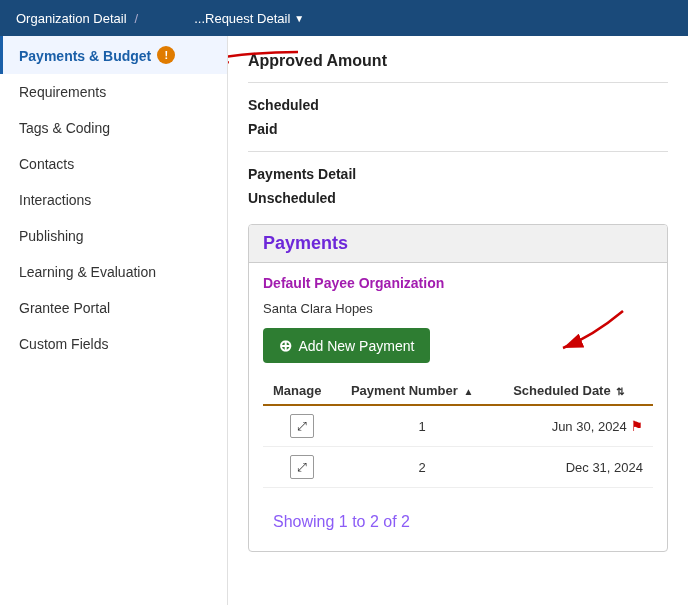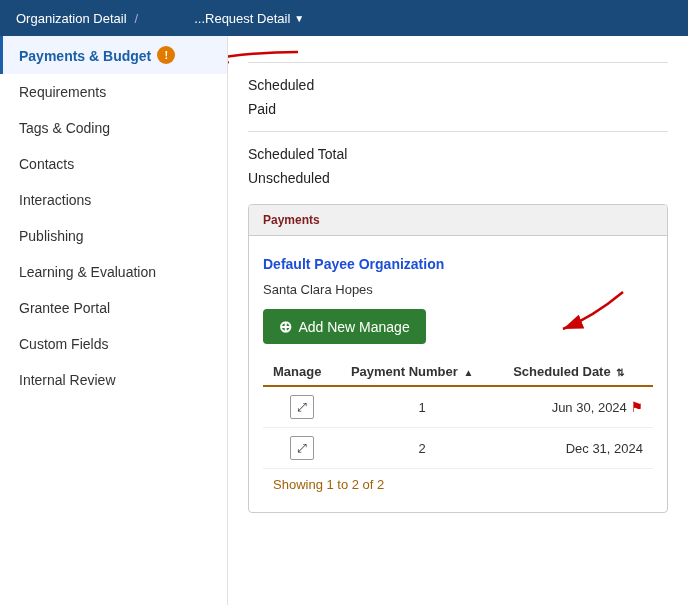--- a/index.html
+++ b/index.html
@@ -96,49 +96,48 @@
       border-top: 1px solid #ddd;
       margin: 10px 0;
     }
 
     .field-row {
       display: flex;
       align-items: center;
       padding: 4px 0;
     }
     .field-label {
-      font-weight: 400;
+      font-weight: 700;
       color: #222;
       font-size: 14px;
       min-width: 120px;
     }
 
     
     .payments-box {
       border: 1px solid #ccc;
       border-radius: 4px;
       margin-top: 14px;
       overflow: hidden;
     }
     .payments-box-header {
       background: #f0f0f0;
       padding: 8px 14px;
       font-weight: 600;
-      font-size: 12px;
-      color: #7f1d1d;
+      font-size: 18px;
+      color: #6d28d9;
       border-bottom: 1px solid #ccc;
     }
     .payments-box-body {
       padding: 12px 14px;
     }
     .payee-name {
       font-weight: 700;
       font-size: 14px;
-      color: #1d4ed8;
-      margin-top: 8px;
+      color: #a21caf;
     }
     .payee-org {
       font-size: 13px;
       color: #333;
       margin-top: 10px;
     }
 
     .add-payment-btn {
       display: inline-flex;
       align-items: center;
@@ -188,23 +187,24 @@
       width: 24px;
       height: 24px;
       border: 1px solid #999;
       border-radius: 2px;
       cursor: pointer;
       font-size: 12px;
     }
     .flag-icon { color: #cc0000; font-size: 14px; }
 
     .showing-text {
-      font-size: 13px;
-      color: #a16207;
+      font-size: 16px;
+      color: #8b5cf6;
       padding: 8px 10px;
+      margin-top: 17px;
     }
 
     
     .red-arrow {
       position: absolute;
       pointer-events: none;
     }
   </style>
 </head>
 <body>
@@ -244,63 +244,61 @@
     </div>
     <div class="sidebar-item">
       <span>Learning &amp; Evaluation</span>
     </div>
     <div class="sidebar-item">
       <span>Grantee Portal</span>
     </div>
     <div class="sidebar-item">
       <span>Custom Fields</span>
     </div>
-    <div class="sidebar-item">
-      <span>Internal Review</span>
-    </div>
   </nav>
 
   <main class="main">
 
     <svg class="red-arrow" style="position:absolute; top:6px; left:-80px; width:200px; height:50px; overflow:visible; pointer-events:none;">
       <defs>
         <marker id="arrowhead1" markerWidth="8" markerHeight="6" refX="8" refY="3" orient="auto">
           <polygon points="0 0, 8 3, 0 6" fill="#cc0000"></polygon>
         </marker>
       </defs>
       <path d="M 150,10 Q 100,10 60,18" stroke="#cc0000" stroke-width="2.5" fill="none" marker-end="url(#arrowhead1)"></path>
     </svg>
 
+    <div class="section-title">Approved Amount</div>
     <hr class="divider">
 
     <div class="field-row">
       <span class="field-label">Scheduled</span>
     </div>
     <div class="field-row">
       <span class="field-label">Paid</span>
     </div>
     <hr class="divider">
 
     <div class="field-row">
-      <span class="field-label">Scheduled Total</span>
+      <span class="field-label">Payments Detail</span>
     </div>
     <div class="field-row">
       <span class="field-label">Unscheduled</span>
     </div>
 
     <div class="payments-box">
       <div class="payments-box-header">Payments</div>
       <div class="payments-box-body">
         <div class="payee-name">Default Payee Organization</div>
         <div class="payee-org">Santa Clara Hopes</div>
 
         <div style="position:relative;">
           <button class="add-payment-btn">
             <span class="plus-icon">⊕</span>
-            <span>Add New Manage</span>
+            <span>Add New Payment</span>
           </button>
           <svg style="position:absolute; top:-10px; right:20px; width:120px; height:60px; overflow:visible; pointer-events:none;">
             <defs>
               <marker id="arrowhead2" markerWidth="8" markerHeight="6" refX="8" refY="3" orient="auto">
                 <polygon points="0 0, 8 3, 0 6" fill="#cc0000"></polygon>
               </marker>
             </defs>
             <path d="M 110,5 Q 80,30 50,42" stroke="#cc0000" stroke-width="2.5" fill="none" marker-end="url(#arrowhead2)"></path>
           </svg>
         </div>

